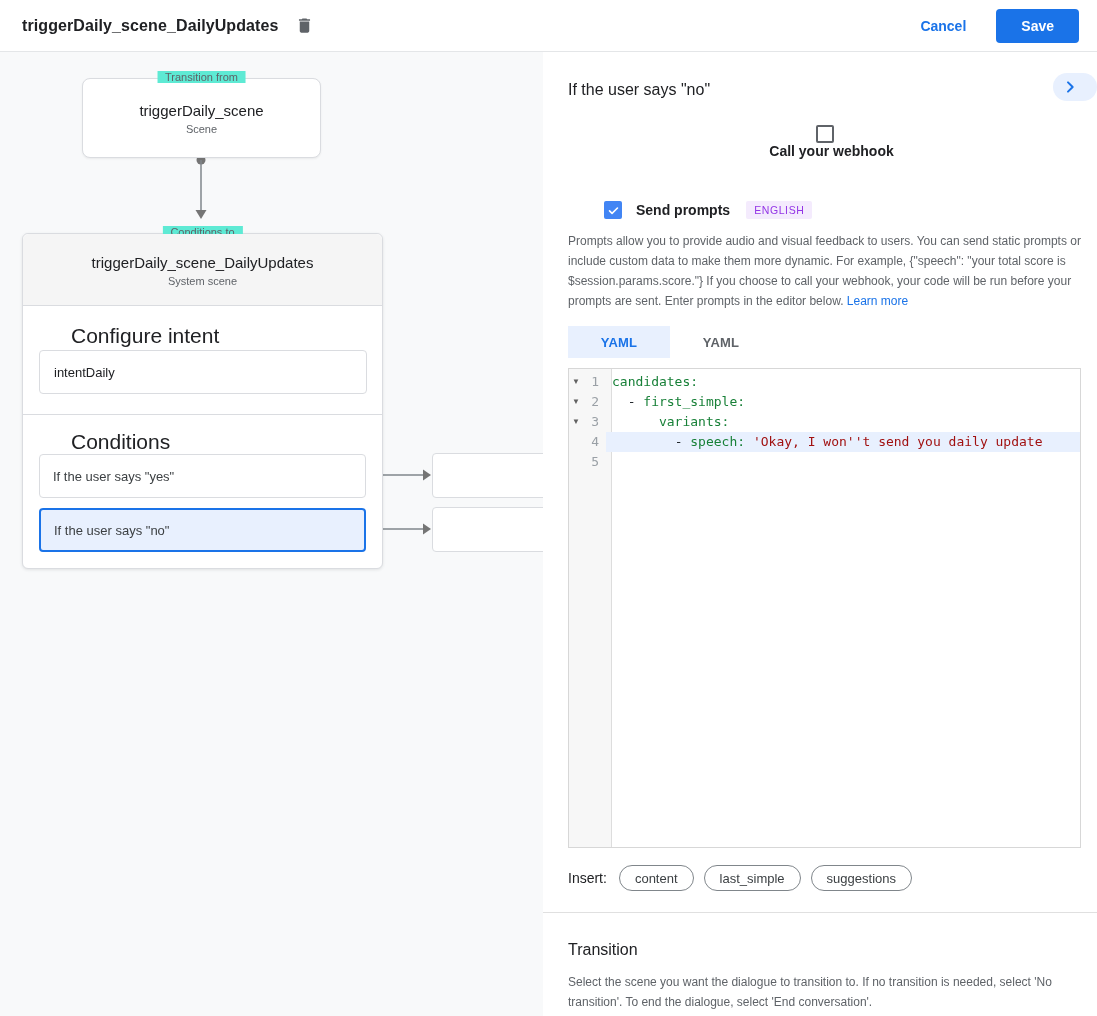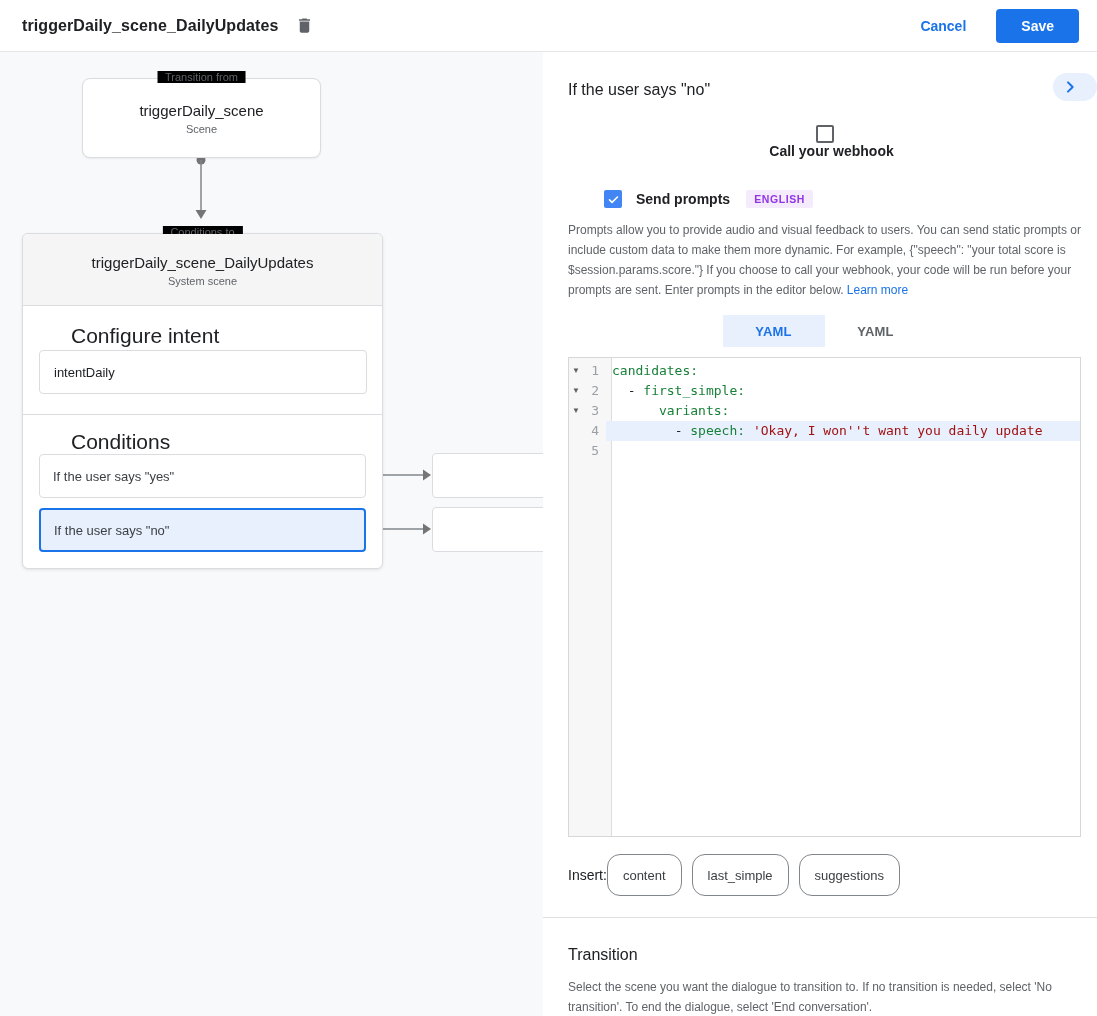--- a/index.html
+++ b/index.html
@@ -13,21 +13,21 @@
   .icon-btn { background:none; border:none; cursor:pointer; margin-left:16px; display:flex; align-items:center; }
   .spacer { flex:1; }
   .btn-text { background:none; border:none; color:#1a73e8; font-family:inherit; font-size:14px; font-weight:700; cursor:pointer; margin-right:30px; }
   .btn-primary { background:#1a73e8; color:#fff; border:none; border-radius:4px; font-family:inherit;
     font-size:14px; font-weight:700; padding:9px 25px; cursor:pointer; }
 
   
   .canvas { position:absolute; top:52px; left:0; width:543px; height:964px; background:#f8f9fa; overflow:hidden; }
   .connectors { position:absolute; top:0; left:0; pointer-events:none; }
 
-  .legend { position:absolute; top:-8px; left:50%; transform:translateX(-50%); background:#000000;
+  .legend { position:absolute; top:-8px; left:50%; transform:translateX(-50%); background:#5eead4;
     padding:0 8px; font-size:11px; color:#5f6368; white-space:nowrap; }
 
   .scene-box { position:absolute; left:82px; top:26px; width:239px; height:80px; background:#fff;
     border:1px solid #dadce0; border-radius:8px; text-align:center; box-shadow:0 1px 2px rgba(60,64,67,.08); }
   .scene-title { font-size:15px; margin-top:23px; }
   .scene-sub { font-size:11px; color:#5f6368; margin-top:4px;text-align:center; }
 
   .card { position:absolute; left:22px; top:181px; width:361px; height:336px; background:#fff;
     border:1px solid #dadce0; border-radius:6px; box-shadow:0 1px 3px rgba(60,64,67,.12); }
   .card-head { position:absolute; top:0; left:0; right:0; height:72px; background:#f5f5f5;
@@ -53,51 +53,51 @@
   
   .panel { position:absolute; top:52px; left:543px; width:554px; height:964px; background:#fff;
     padding:0 16px 0 25px; overflow:hidden; }
   .panel-title-row { position:relative; margin-top:29px; height:20px; }
   .panel-title { font-size:16px; font-weight:400; }
   .collapse-btn { position:absolute; right:-16px; top:-8px; width:44px; height:28px; border:none;
     border-radius:14px; background:#e8f0fe; cursor:pointer; display:flex; align-items:center; padding-left:9px; }
 
   .check-row { display:flex; align-items:center; cursor:pointer; }
   .check-row.webhook { margin-top:24px;flex-direction:column; }
-  .check-row.prompts { margin-top:31px;padding-left:36px; }
+  .check-row.prompts { margin-top:42px;padding-left:36px; }
   .cb { width:18px; height:18px; border:2px solid #5f6368; border-radius:2px; background:#fff; flex:none; }
   .cb.checked { border:none; background:#4285f4; display:flex; align-items:center; justify-content:center; }
   .check-label { font-size:14px; font-weight:700; margin-left:14px; }
-  .badge { margin-left:16px; background:#f4ebfd; color:#9334e6; font-size:10.5px; font-weight:700;
+  .badge { margin-left:16px; background:#f4ebfd; color:#9334e6; font-size:10.5px; font-weight:400;
     letter-spacing:.6px; padding:3px 8px; border-radius:2px; }
 
   .desc { margin-top:12px; font-size:12px; line-height:20px; color:#5f6368; max-width:514px; }
   .desc a { color:#1a73e8; text-decoration:none; cursor:pointer; }
 
-  .tabs { display:flex; margin-top:15px;justify-content:center; }
+  .tabs { display:flex; margin-top:15px; }
   .tab { width:102px; height:32px; display:flex; align-items:center; justify-content:center;
     font-size:13px; font-weight:700; letter-spacing:.25px; color:#5f6368; cursor:pointer; }
   .tab.active { background:#e8f0fe; color:#1a73e8; }
 
   .editor { position:relative; margin-top:10px; width:513px; height:480px; border:1px solid #d7d7d7;
     background:#fff; font-family:"DejaVu Sans Mono", monospace; font-size:13px; padding-top:3px; cursor:text; }
   .gutter-bg { position:absolute; top:0; left:0; bottom:0; width:43px; background:#f7f7f7; border-right:1px solid #ddd; }
   .cm-line-row { position:relative; display:flex; height:20px; line-height:20px; }
   .fold { width:14px; flex:none; text-align:center; font-size:8px; color:#616161; font-family:"Liberation Sans",sans-serif; }
   .lnum { width:23px; flex:none; text-align:right; padding-right:7px; color:#9aa0a6; }
   .codecell { flex:1; white-space:pre; overflow:hidden; padding-left:6px; }
   .cm-line-row.active .codecell { background:#e8f0fe; }
   .tok-k { color:#188038; }
   .tok-s { color:#a11111; }
   .tok-p { color:#24292e; }
 
   .insert-row { display:flex; align-items:center; margin-top:17px; }
-  .insert-label { font-size:14px; color:#202124; }
+  .insert-label { font-size:14px; color:#202124; margin-right:12px; }
   .chip { font-family:inherit; font-size:13px; color:#3c4043; background:#fff; border:1px solid #80868b;
-    border-radius:13px; height:42px; padding:4px 15px; margin-right:10px; cursor:pointer; }
+    border-radius:13px; height:26px; padding:4px 15px; margin-right:10px; cursor:pointer; }
 
   .hr { height:1px; background:#e0e0e0; margin:21px -16px 0 -25px; }
 
   .transition-heading { font-size:16px; font-weight:400; margin-top:28px; }
   .desc.small { margin-top:13px; max-width:520px; }
   .select { position:relative; margin-top:22px; width:572px; height:38px; border:1px solid #dadce0;
     border-radius:4px; display:flex; align-items:center; padding:0 13px; font-size:14px; cursor:pointer; }
   .caret { position:absolute; right:13px; top:17px; width:0; height:0;
     border-left:5px solid transparent; border-right:5px solid transparent; border-top:5px solid #5f6368; }
 </style>
@@ -204,21 +204,21 @@
         <span class="codecell"><span class="tok-p">  </span><span class="tok-p">- </span><span class="tok-k">first_simple:</span><span class="tok-s"></span></span>
     </div>
     <div class="cm-line-row">
       <span class="fold">▼</span>
         <span class="lnum">3</span>
         <span class="codecell"><span class="tok-p">      </span><span class="tok-p"></span><span class="tok-k">variants:</span><span class="tok-s"></span></span>
     </div>
     <div class="cm-line-row active">
       <span class="fold"></span>
         <span class="lnum">4</span>
-        <span class="codecell"><span class="tok-p">        </span><span class="tok-p">- </span><span class="tok-k">speech:</span><span class="tok-s"> 'Okay, I won''t want you daily update</span></span>
+        <span class="codecell"><span class="tok-p">        </span><span class="tok-p">- </span><span class="tok-k">speech:</span><span class="tok-s"> 'Okay, I won''t send you daily update</span></span>
     </div>
     <div class="cm-line-row">
       <span class="fold"></span>
         <span class="lnum">5</span>
         <span class="codecell"><span class="tok-p"></span><span class="tok-p"></span><span class="tok-k"></span><span class="tok-s"></span></span>
     </div>
   </div>
 
   <div class="insert-row">
     <span class="insert-label">Insert:</span>

